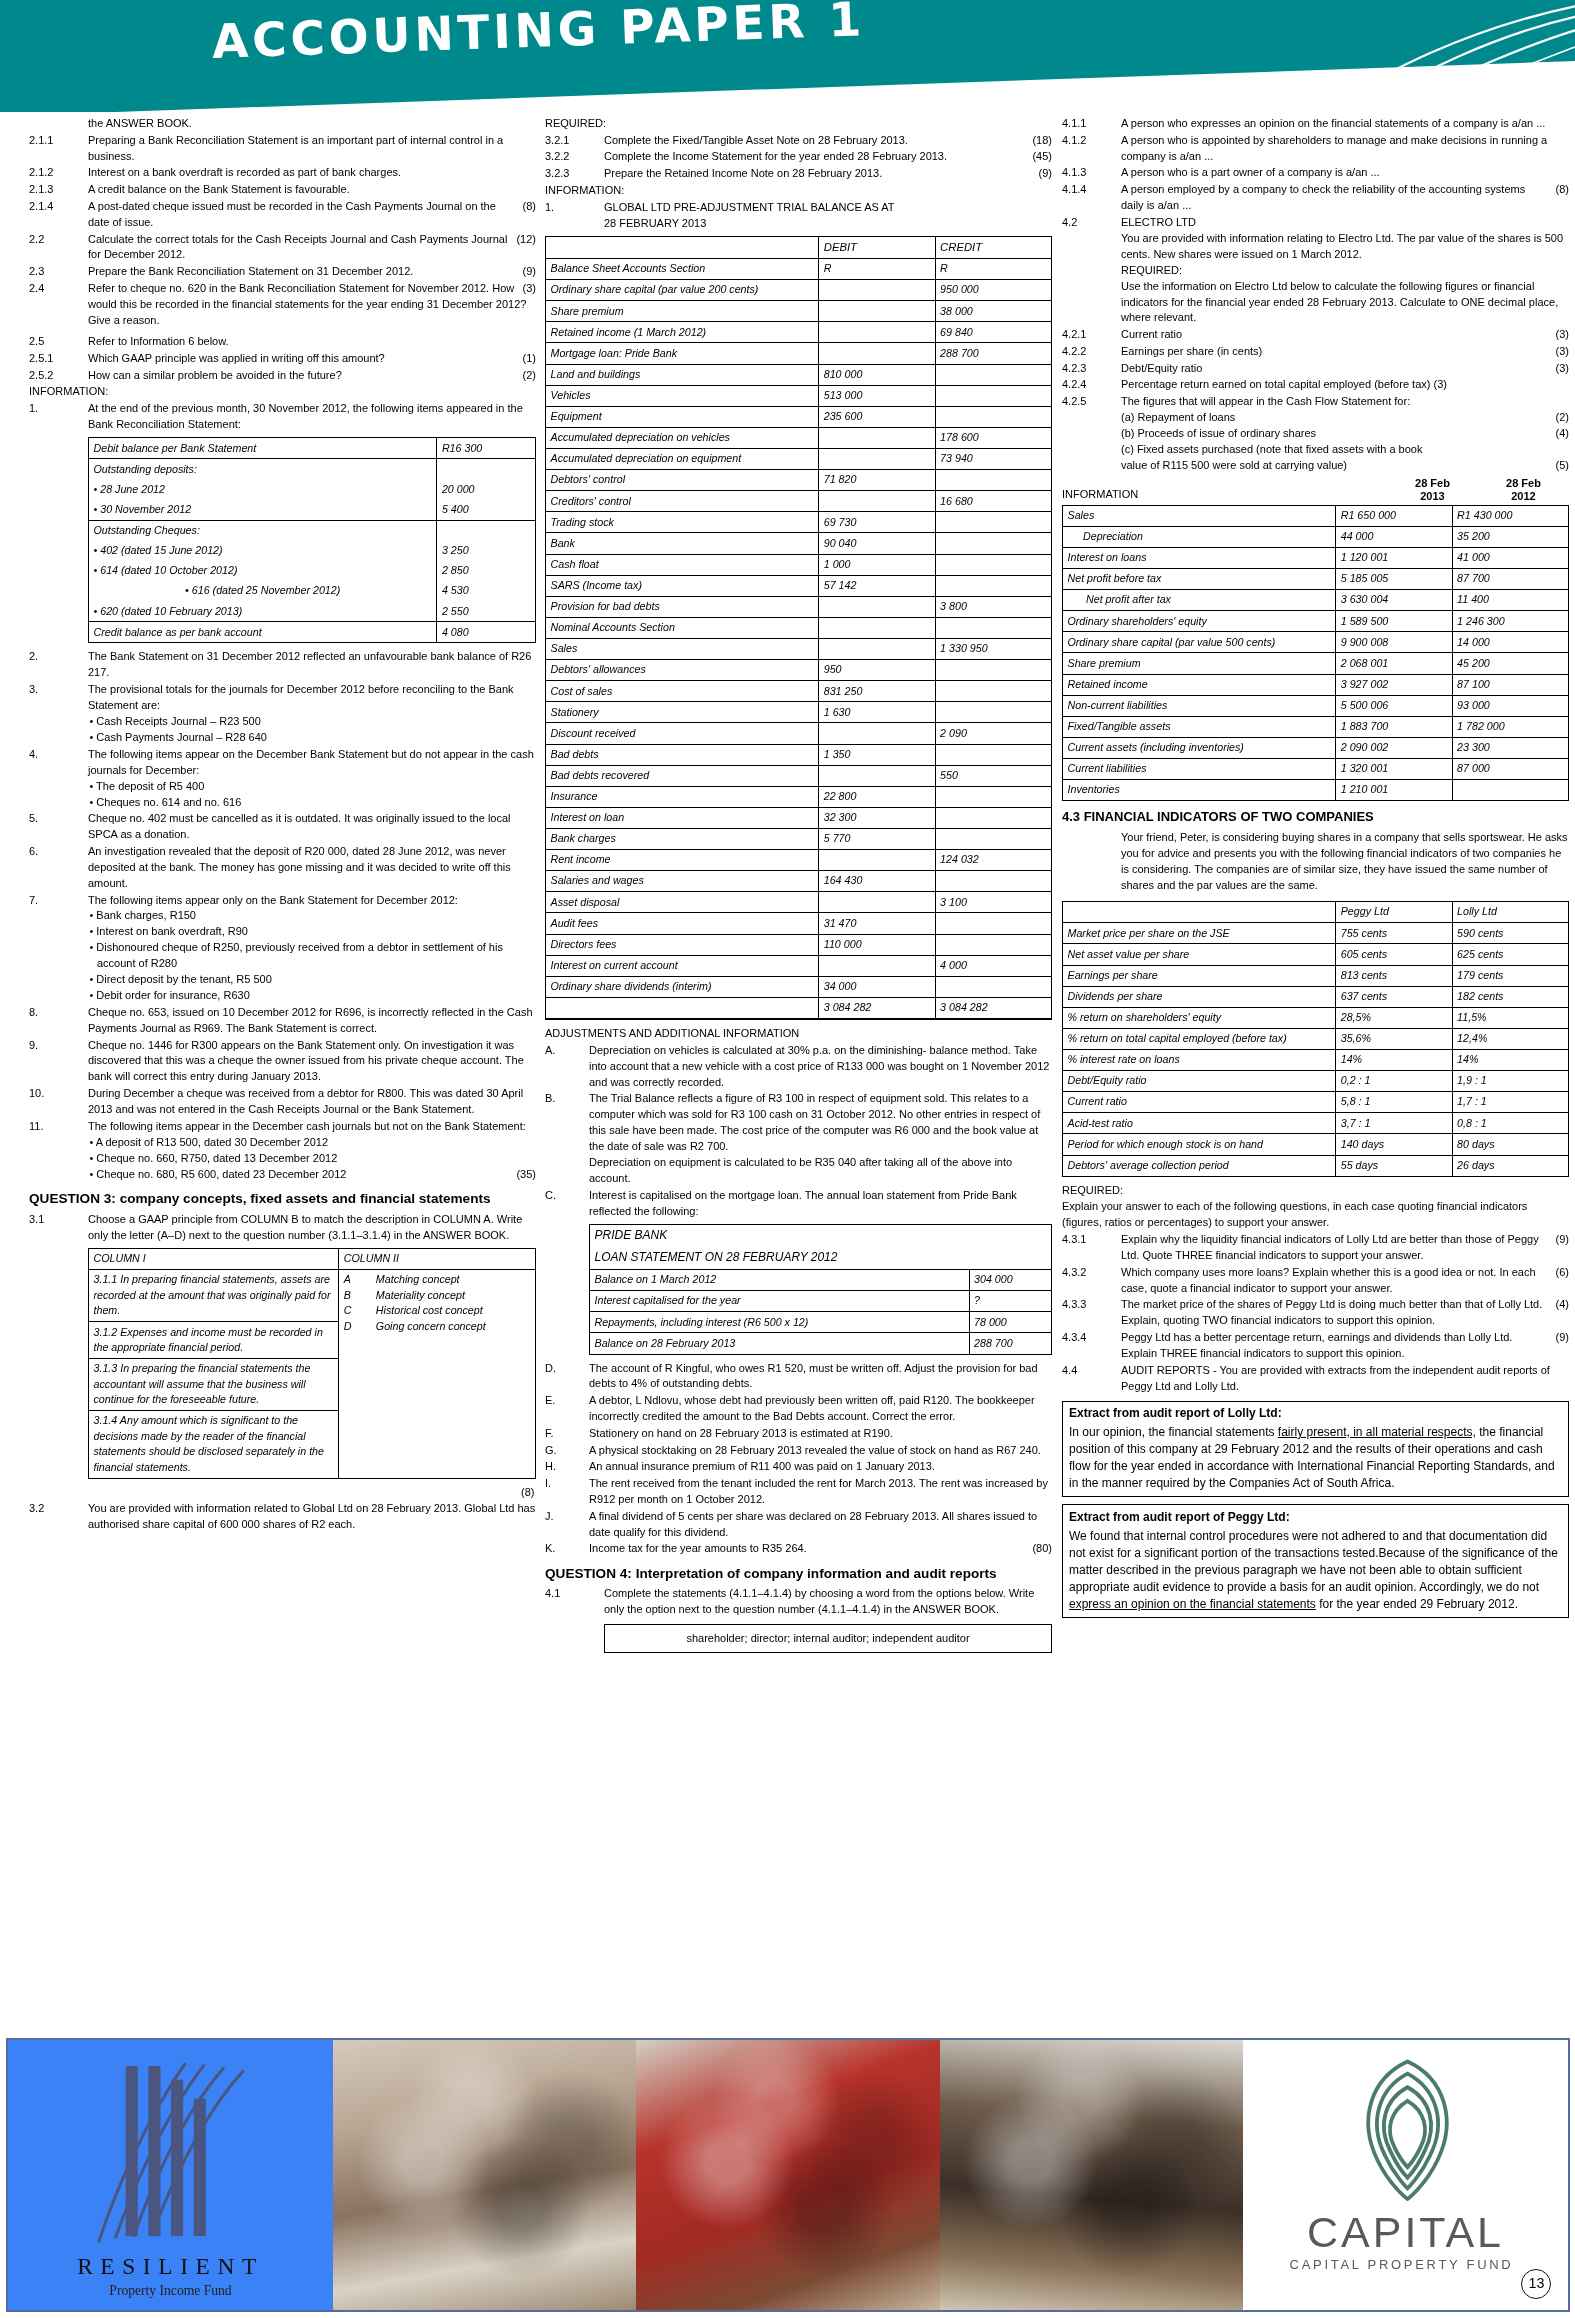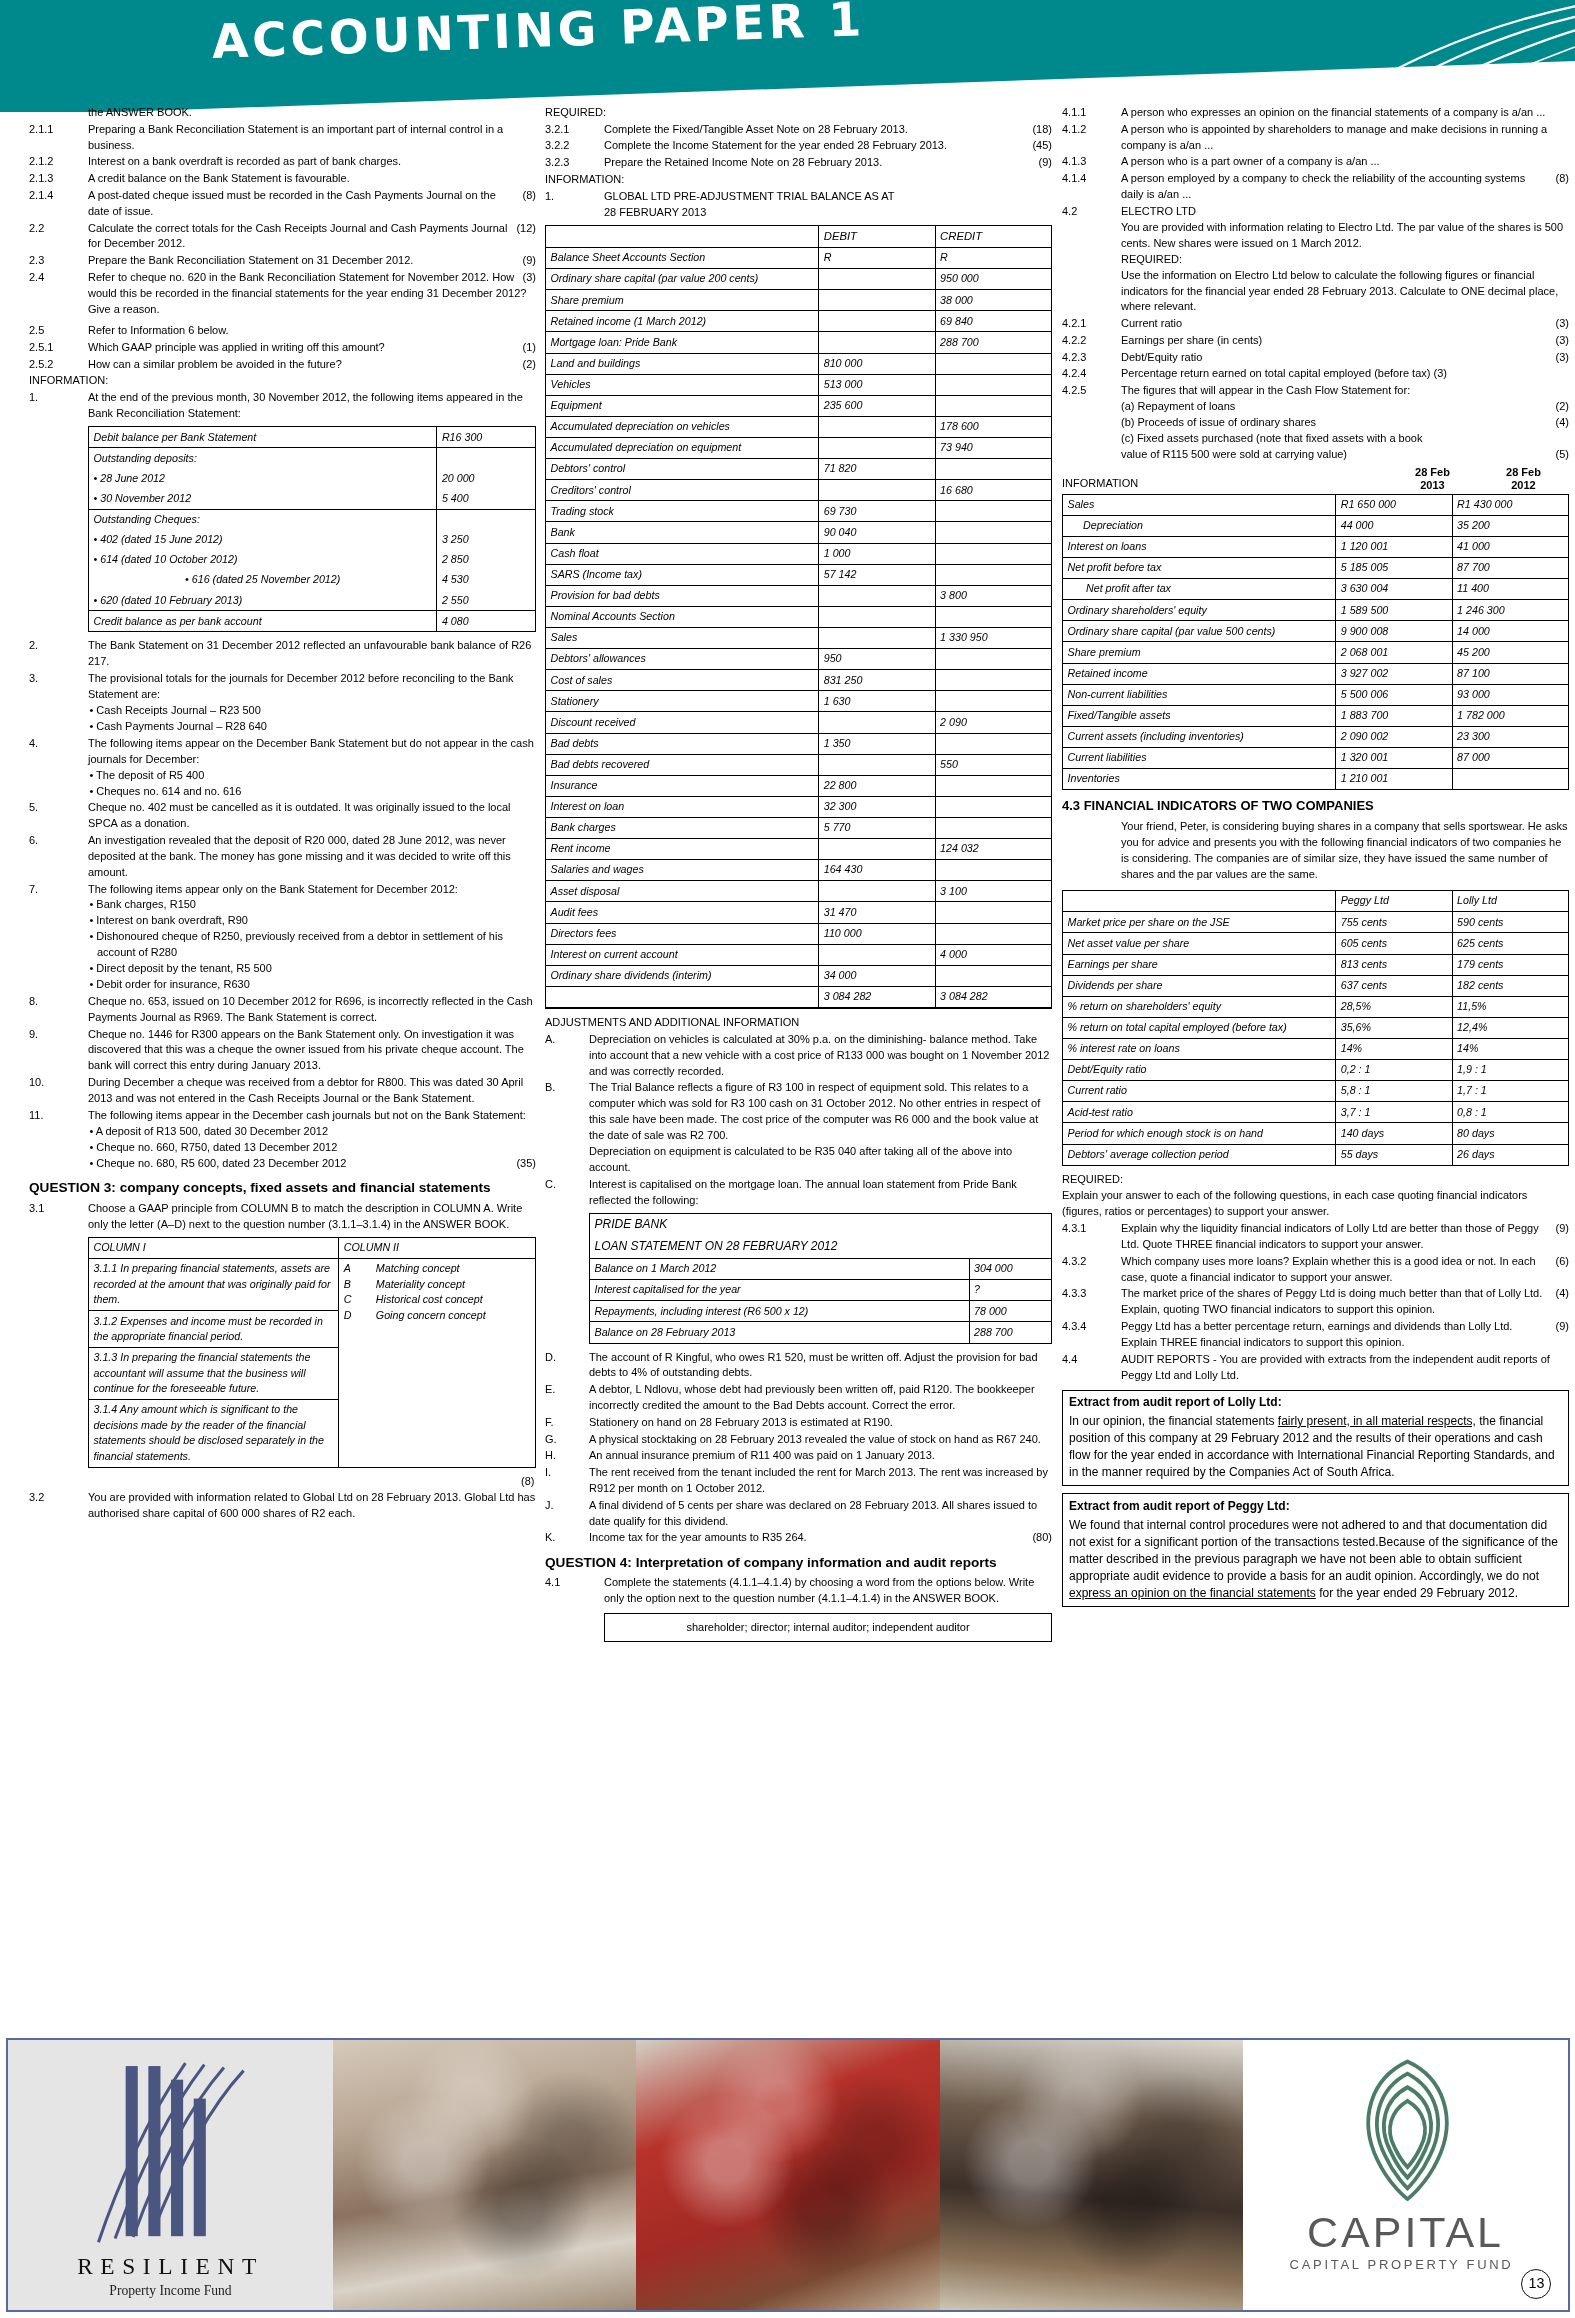--- a/index.html
+++ b/index.html
@@ -27,21 +27,21 @@
     font-family: "DejaVu Sans", sans-serif;
     font-size: 47px; font-weight: 700; color: #ffffff;
     letter-spacing: 3.8px;
     transform: rotate(-2.0deg); transform-origin: left top;
     text-transform: uppercase;
     white-space: nowrap;
   }
   .swoosh { position: absolute; right: 0; top: 0; width: 317px; height: 113px; }
 
   
-  .page { position: absolute; left: 0; top: 105px; width: 1376px; height: 1880px; }
+  .page { position: absolute; left: 0; top: 116px; width: 1376px; height: 1880px; }
   .col { position: absolute; top: 0; font-size: 11px; line-height: 1.45; }
   .col-1 { left: 29px;   width: 507px; }
   .col-2 { left: 545px;  width: 507px; }
   .col-3 { left: 1062px; width: 507px; }
 
   
   .qrow { display: flex; align-items: flex-start; margin-bottom: 0.8px; }
   .qnum { flex: 0 0 59px; padding-right: 4.5px; }
   .qnum.w58 { flex-basis: 44px; }
   .qtxt { flex: 1 1 auto; position: relative; }
@@ -76,21 +76,21 @@
   
   .extract { border: 1.5px solid #000; padding: 3.8px 6px; margin: 6px 0 7.6px 0; font-size: 12px; line-height: 1.42; }
   .extract .et { font-weight: 700; display: block; margin-bottom: 1.5px; }
 
   
   .optbox { border: 0.8px solid #000; padding: 5.3px 7.6px; margin: 6px 0 0 59px; text-align: center; font-size: 11px; }
 
   
   .footer { position: absolute; left: 0; top: 2032px; width: 1576px; height: 286px; background: #ffffff; }
   .footer-inner { position: absolute; left: 6px; top: 6px; width: 1564px; height: 274px; border: 2.3px solid #5b6a9e; background: #ffffff; display: flex; }
-  .f-logo-left { flex: 0 0 325px; position: relative; background:#e5e5e5; }
+  .f-logo-left { flex: 0 0 325px; position: relative; background:#3b82f6; }
   .f-photos { flex: 1 1 auto; display: flex; }
   .f-photo { flex: 1 1 0; position: relative; overflow: hidden; }
   .f-logo-right { flex: 0 0 325px; position: relative; background:#fff; }
 
   .resilient-mark { position: absolute; left: 45px; top: 16.6px; width: 227px; height: 189px; }
   .resilient-name { position: absolute; left: 0; right: 0; top: 213px; text-align: center;
       font-size: 23.4px; letter-spacing: 7.6px; color: #111; font-family: "Liberation Serif", serif;}
   .resilient-sub { position: absolute; left: 0; right: 0; top: 243px; text-align: center;
       font-size: 13.6px; color: #222; font-family: "Liberation Serif", serif;}
 

